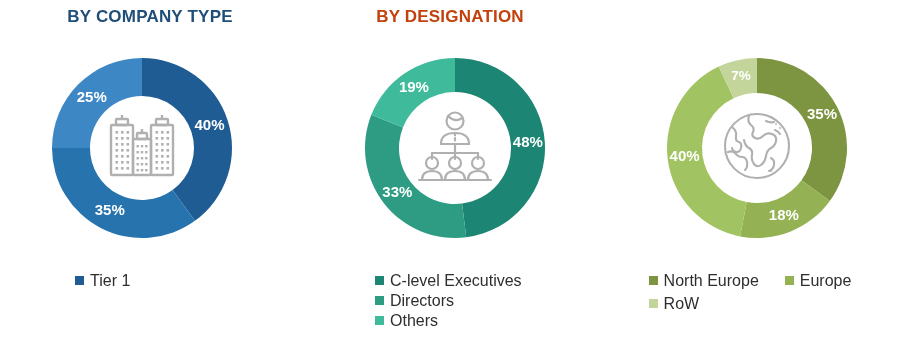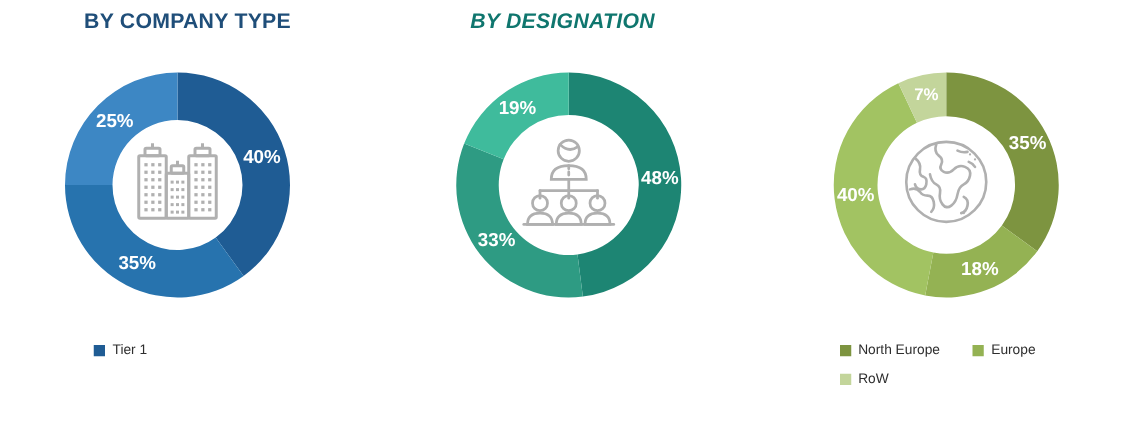--- a/index.html
+++ b/index.html
@@ -43,21 +43,21 @@
   .legend.one-col{top:272px;}
   .legend.two-col{
     top:272px;
     display:grid;
     grid-template-columns:auto auto;
     column-gap:26px;row-gap:6px;
     justify-content:center;align-items:center;
   }
   .legend-item{
     display:flex;align-items:center;gap:6px;
-    font-size:11px;color:#2e2e2e;
+    font-size:16px;color:#2e2e2e;
     line-height:17px;white-space:nowrap;
   }
   .legend.one-col .legend-item{width:150px;}
   .legend-swatch{
     width:9px;height:9px;flex:0 0 9px;display:inline-block;
   }
 </style>
 </head>
 <body>
 
@@ -153,21 +153,21 @@
 
     <div class="legend one-col" id="legend-0">
         <div class="legend-item">
           <span class="legend-swatch" style="background: rgb(31, 92, 148);"></span>
           <span>Tier 1</span>
         </div>
       </div>
   </div>
 
   <div class="panel">
-    <div class="panel-title" style="color: #0f766e; font-style: italic;">BY DESIGNATION</div>
+    <div class="panel-title" style="color: #c2410c;">BY DESIGNATION</div>
 
     <div class="donut-wrap">
       <svg class="donut" id="donut-1" width="300" height="195" viewBox="0 0 300 195">
           <path d="M 155 13 A 90 90 0 0 1 166.27999102078743 192.29032311830298 L 162.01866107960106 158.55842327361074 A 56 56 0 0 0 155 47 Z" fill="#1d8573"></path>
           <text x="227.85595117526384" y="98.41629207436011" class="slice-label">48%</text>
           <path d="M 166.27999102078743 192.29032311830298 A 90 90 0 0 1 71.32011627005738 69.86879025837895 L 102.93251679025792 82.38502504965801 A 56 56 0 0 0 162.01866107960106 158.55842327361074 Z" fill="#2e9b83"></path>
           <text x="97.31868409657461" y="147.7422149166673" class="slice-label">33%</text>
           <path d="M 71.32011627005738 69.86879025837895 A 90 90 0 0 1 154.99999999999997 13 L 155 47 A 56 56 0 0 0 102.93251679025792 82.38502504965801 Z" fill="#3fbb9c"></path>
           <text x="113.96791341679445" y="42.623118077957" class="slice-label">19%</text>
         </svg>
@@ -186,20 +186,34 @@
           <path d="M7 70 q0 -9 10 -9 q10 0 10 9 z"></path>
           <circle cx="40" cy="53" r="6"></circle>
           <path d="M30 70 q0 -9 10 -9 q10 0 10 9 z"></path>
           <circle cx="63" cy="53" r="6"></circle>
           <path d="M53 70 q0 -9 10 -9 q10 0 10 9 z"></path>
           <line x1="4" y1="70" x2="76" y2="70"></line>
         </svg>
       </div>
     </div>
 
+    <div class="legend one-col" id="legend-1">
+        <div class="legend-item">
+          <span class="legend-swatch" style="background: rgb(29, 133, 115);"></span>
+          <span>C-level Executives</span>
+        </div>
+        <div class="legend-item">
+          <span class="legend-swatch" style="background: rgb(46, 155, 131);"></span>
+          <span>Directors</span>
+        </div>
+        <div class="legend-item">
+          <span class="legend-swatch" style="background: rgb(63, 187, 156);"></span>
+          <span>Others</span>
+        </div>
+      </div>
   </div>
 
   <div class="panel">
 
     <div class="donut-wrap">
       <svg class="donut" id="donut-2" width="300" height="195" viewBox="0 0 300 195">
           <path d="M 157 13 A 90 90 0 0 1 229.8115294937453 155.90067270632255 L 201.4959346906221 135.32818887608602 A 55 55 0 0 0 157 48 Z" fill="#7d9440"></path>
           <text x="222.04347626575085" y="69.85869351901309" class="slice-label">35%</text>
           <path d="M 229.8115294937453 155.90067270632255 A 90 90 0 0 1 140.13568168728477 191.405852565582 L 146.69402769778515 157.02579879007789 A 55 55 0 0 0 201.4959346906221 135.32818887608602 Z" fill="#94b253"></path>
           <text x="183.8730923459815" y="170.87368346984238" class="slice-label">18%</text>

